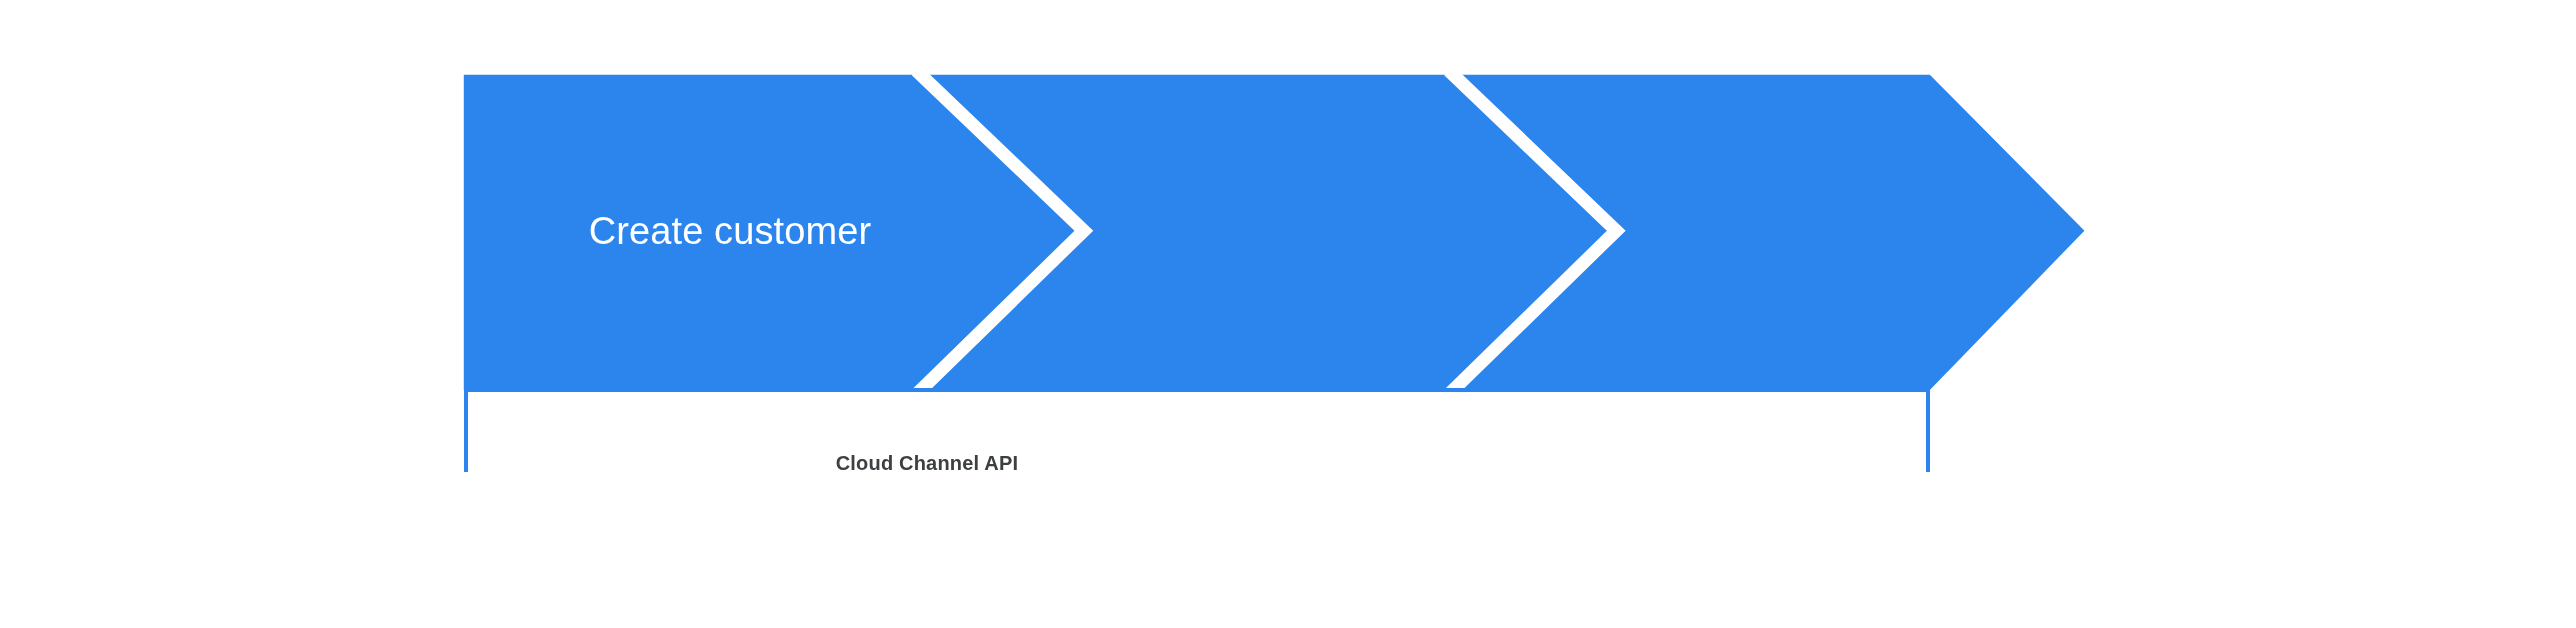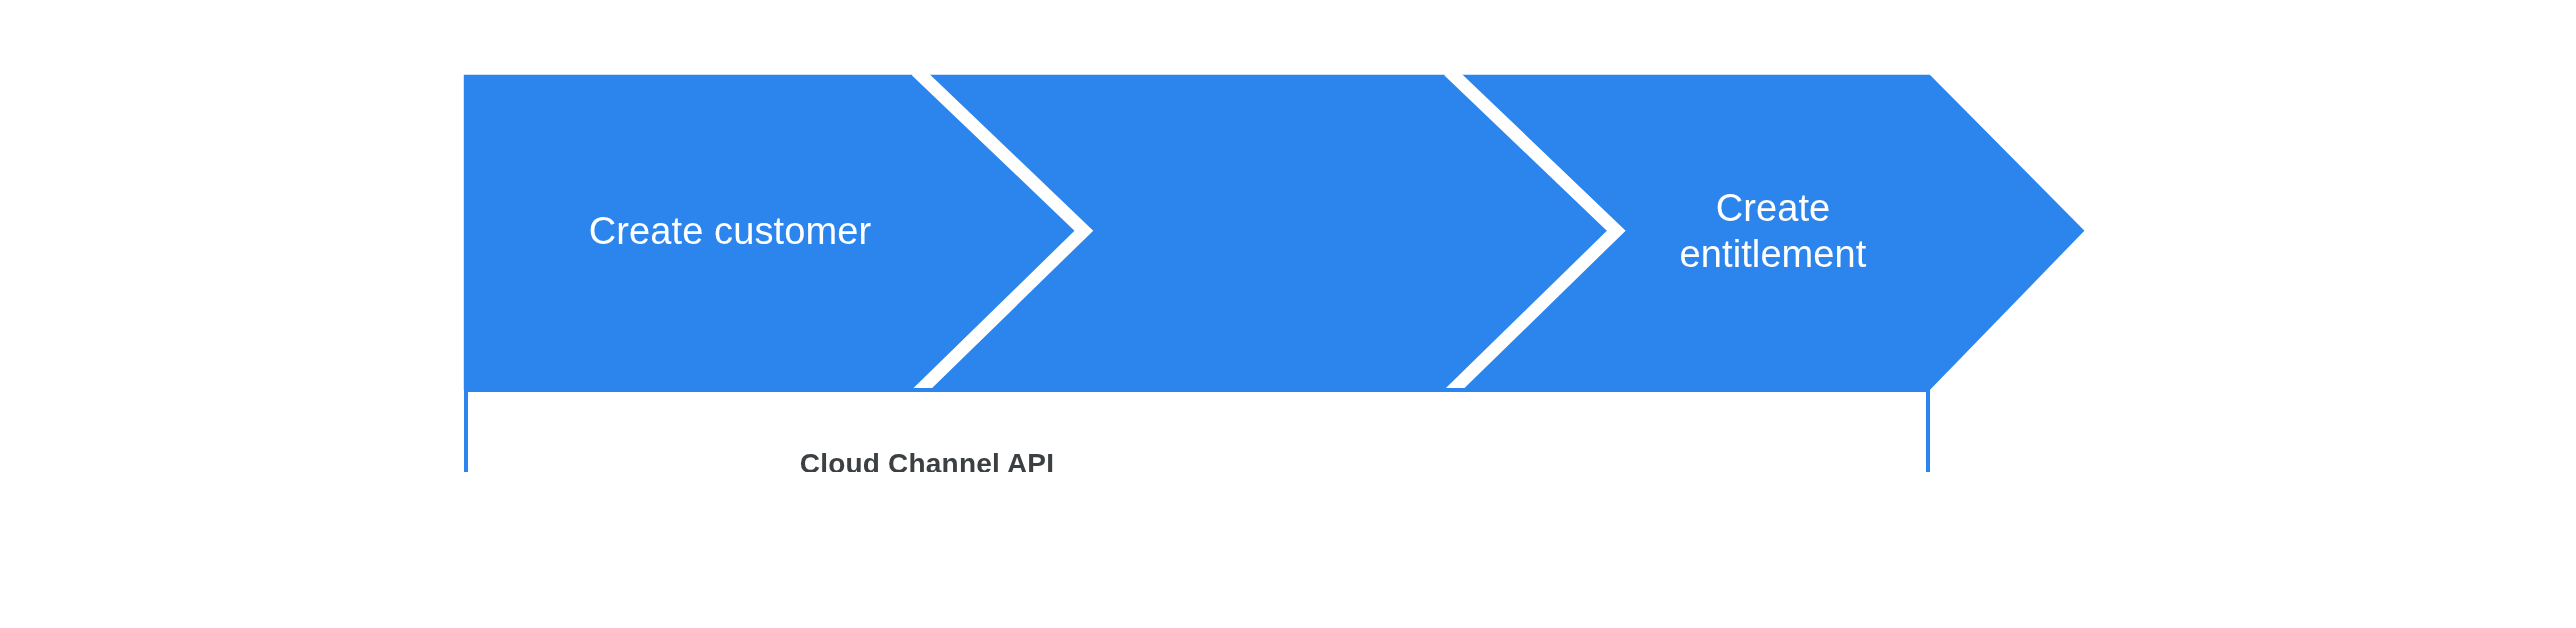--- a/index.html
+++ b/index.html
@@ -60,21 +60,21 @@
     height: 155px;
     box-sizing: border-box;
     background: #ffffff;
     border: 4.3px solid #2B85EC;
     display: flex;
     align-items: center;
     justify-content: center;
   }
   #footer-label {
     color: #3C4043;
-    font-size: 28px;
+    font-size: 20px;
     font-weight: 700;
     letter-spacing: 0.2px;
     text-align: right;
     
     position: relative;
     top: -1.7px;
     left: -270px;
   }
 </style>
 </head>
@@ -89,21 +89,19 @@
 
       <polyline points="1055,81 1248,265.5 1055,454" fill="none" stroke="#FFFFFF" stroke-width="15" stroke-linecap="butt" stroke-linejoin="miter"></polyline>
 
       <polyline points="1668,81 1861,265.5 1668,454" fill="none" stroke="#FFFFFF" stroke-width="15" stroke-linecap="butt" stroke-linejoin="miter"></polyline>
     </svg>
   </div>
 
   <div class="step-label" id="step-label-0">Create customer</div>
 
 
-  <div class="step-label" id="step-label-2">Create
-entitlement</div>
 
   <div id="footer-box">
     <span id="footer-label">Cloud Channel API</span>
   </div>
 
 </div>
 
 
 </body></html>

